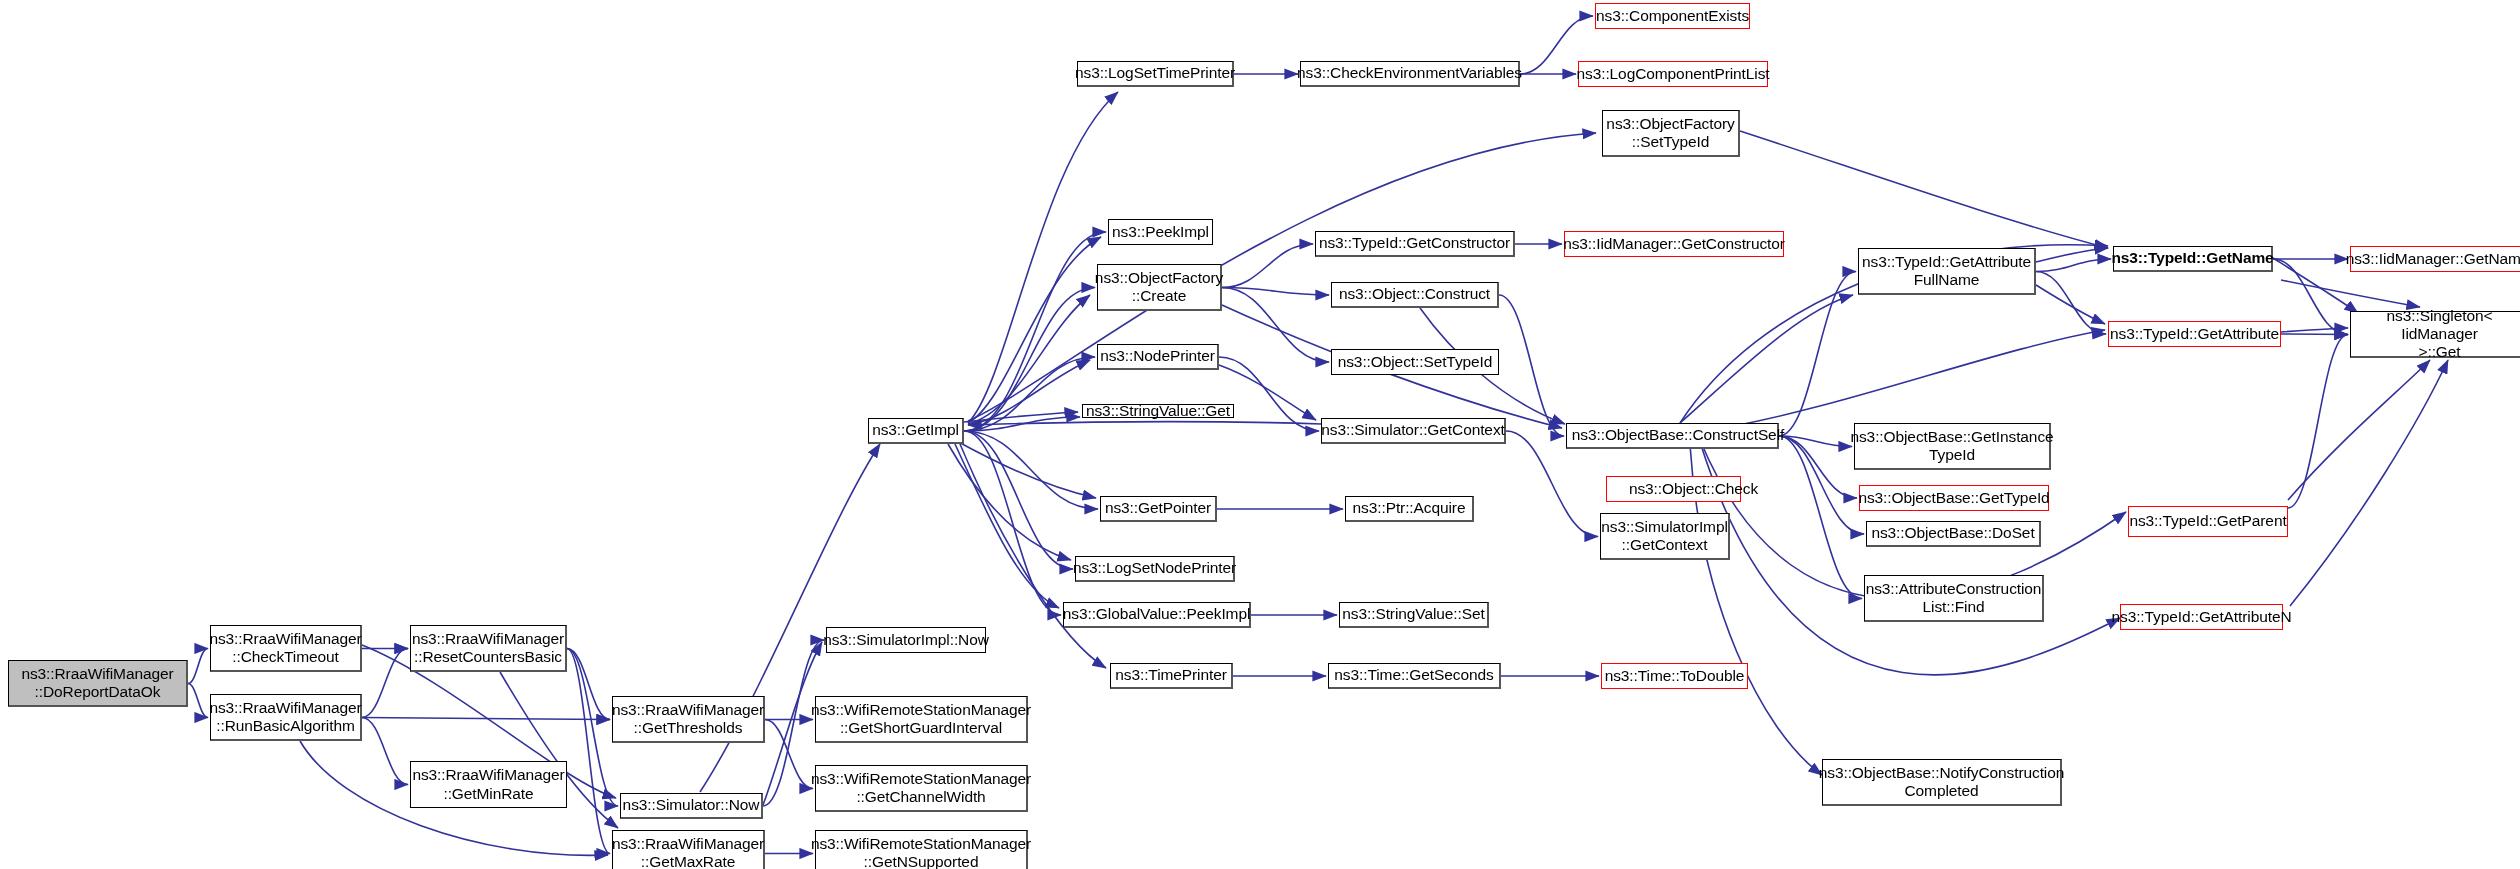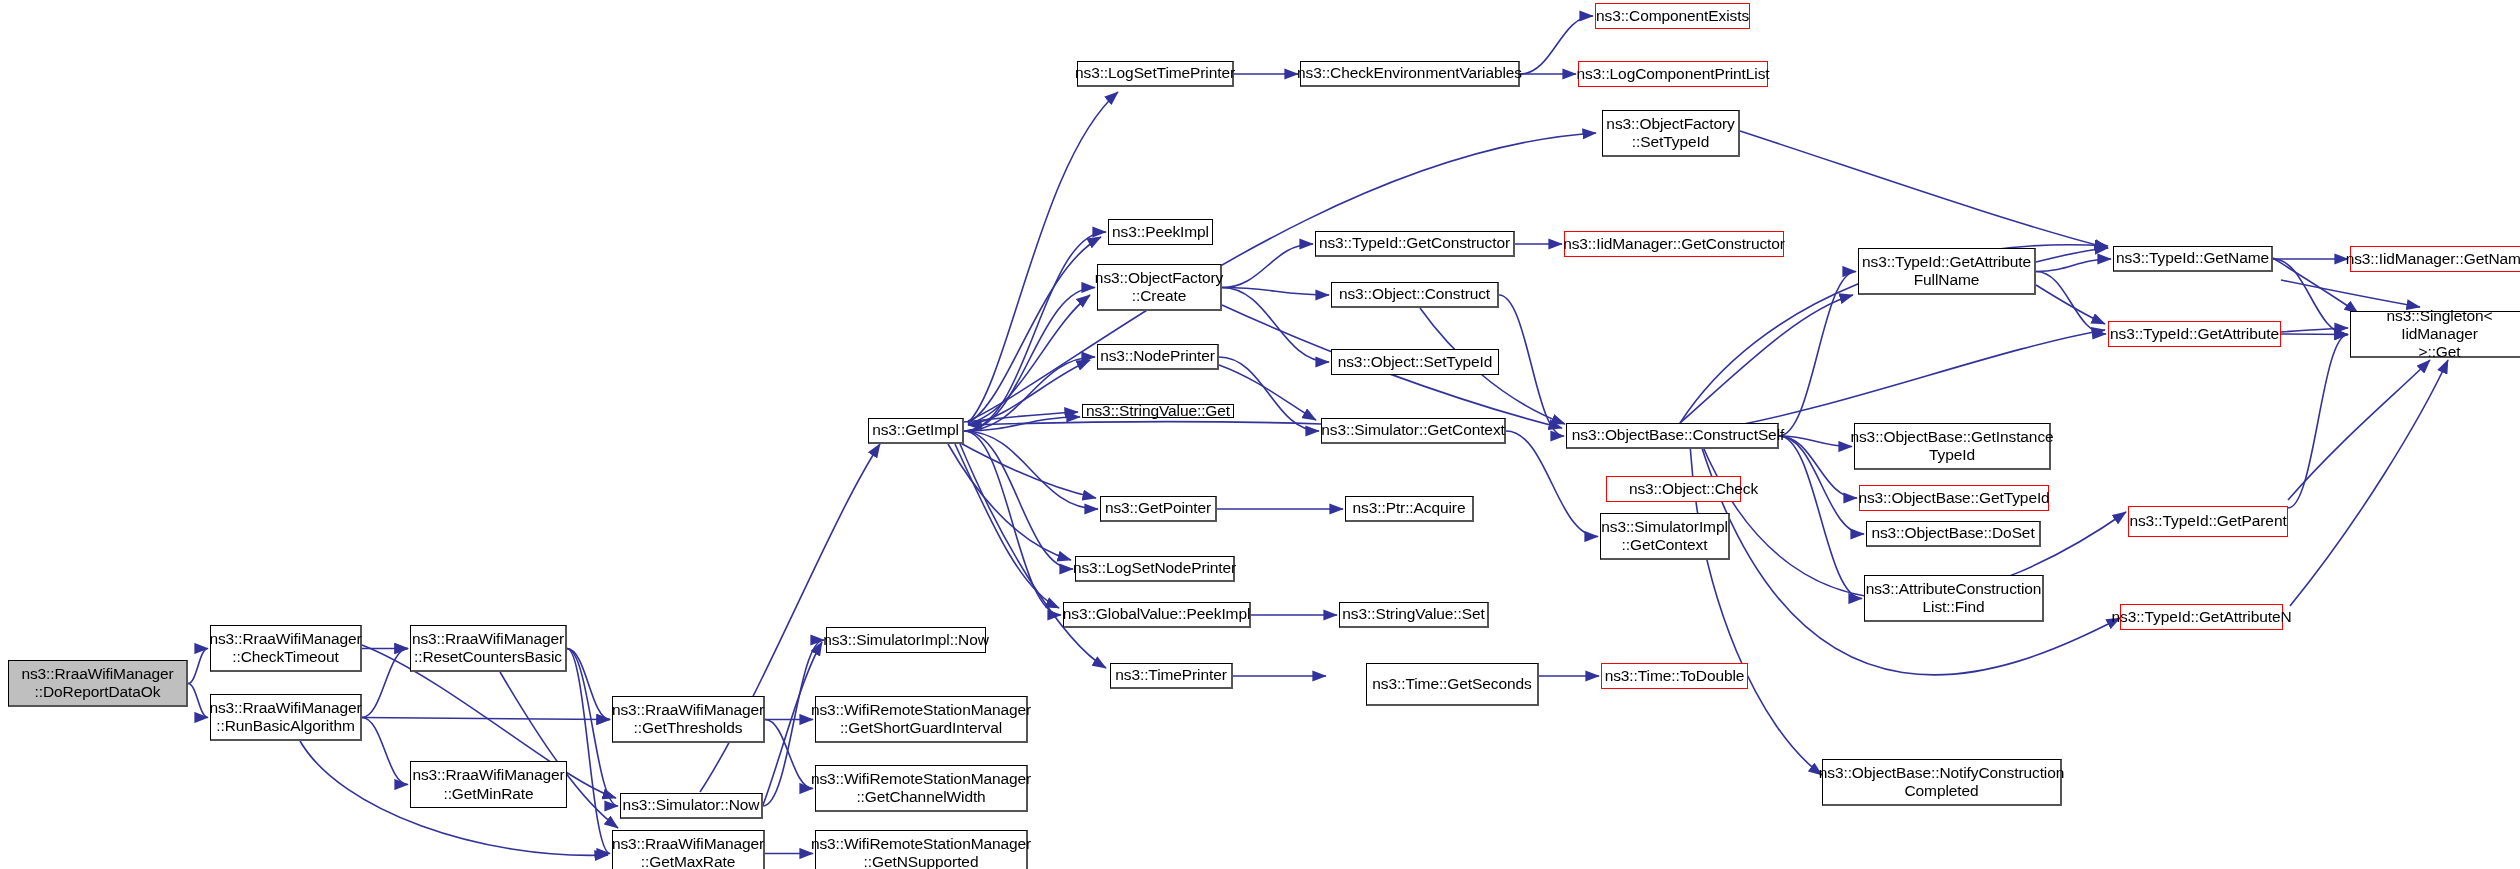--- a/index.html
+++ b/index.html
@@ -188,38 +188,38 @@
       <div class="node shadow" style="left: 1100px; top: 496px; width: 117px; height: 26px;"><span class="lbl">ns3::GetPointer</span></div>
       <div class="node shadow" style="left: 1075px; top: 556px; width: 160px; height: 26px;"><span class="lbl">ns3::LogSetNodePrinter</span></div>
       <div class="node shadow" style="left: 1063px; top: 602px; width: 188px; height: 26px;"><span class="lbl">ns3::GlobalValue::PeekImpl</span></div>
       <div class="node shadow" style="left: 1110px; top: 663px; width: 123px; height: 26px;"><span class="lbl">ns3::TimePrinter</span></div>
       <div class="node shadow" style="left: 1315px; top: 231px; width: 200px; height: 26px;"><span class="lbl">ns3::TypeId::GetConstructor</span></div>
       <div class="node shadow" style="left: 1331px; top: 282px; width: 168px; height: 26px;"><span class="lbl">ns3::Object::Construct</span></div>
       <div class="node " style="left: 1331px; top: 349px; width: 168px; height: 26px;"><span class="lbl">ns3::Object::SetTypeId</span></div>
       <div class="node shadow" style="left: 1321px; top: 418px; width: 185px; height: 26px;"><span class="lbl">ns3::Simulator::GetContext</span></div>
       <div class="node shadow" style="left: 1345px; top: 496px; width: 129px; height: 26px;"><span class="lbl">ns3::Ptr::Acquire</span></div>
       <div class="node shadow" style="left: 1339px; top: 602px; width: 150px; height: 26px;"><span class="lbl">ns3::StringValue::Set</span></div>
-      <div class="node shadow" style="left: 1328px; top: 663px; width: 173px; height: 43px; margin-left: 38px;"><span class="lbl">ns3::Time::GetSeconds</span></div>
+      <div class="node shadow" style="left: 1328px; top: 663px; width: 173px; height: 26px;"><span class="lbl">ns3::Time::GetSeconds</span></div>
       <div class="node red" style="left: 1564px; top: 231px; width: 220px; height: 26px;"><span class="lbl">ns3::IidManager::GetConstructor</span></div>
       <div class="node shadow" style="left: 1566px; top: 423px; width: 213px; height: 26px; padding-left: 12px;"><span class="lbl">ns3::ObjectBase::ConstructSelf</span></div>
       <div class="node red" style="left: 1606px; top: 476px; width: 135px; height: 26px; padding-left: 40px;"><span class="lbl">ns3::Object::Check</span></div>
       <div class="node shadow" style="left: 1600px; top: 513px; width: 130px; height: 47px;"><span class="lbl">ns3::SimulatorImpl
 ::GetContext</span></div>
       <div class="node red" style="left: 1601px; top: 663px; width: 147px; height: 26px;"><span class="lbl">ns3::Time::ToDouble</span></div>
       <div class="node shadow" style="left: 1858px; top: 248px; width: 178px; height: 47px;"><span class="lbl">ns3::TypeId::GetAttribute
 FullName</span></div>
       <div class="node shadow" style="left: 1854px; top: 423px; width: 197px; height: 47px;"><span class="lbl">ns3::ObjectBase::GetInstance
 TypeId</span></div>
       <div class="node red" style="left: 1859px; top: 485px; width: 190px; height: 26px;"><span class="lbl">ns3::ObjectBase::GetTypeId</span></div>
       <div class="node shadow" style="left: 1866px; top: 521px; width: 175px; height: 26px;"><span class="lbl">ns3::ObjectBase::DoSet</span></div>
       <div class="node shadow" style="left: 1864px; top: 575px; width: 180px; height: 47px;"><span class="lbl">ns3::AttributeConstruction
 List::Find</span></div>
       <div class="node shadow" style="left: 1822px; top: 759px; width: 240px; height: 47px;"><span class="lbl">ns3::ObjectBase::NotifyConstruction
 Completed</span></div>
       <div class="node red" style="left: 2128px; top: 506px; width: 160px; height: 31px;"><span class="lbl">ns3::TypeId::GetParent</span></div>
       <div class="node red" style="left: 2120px; top: 604px; width: 163px; height: 26px;"><span class="lbl">ns3::TypeId::GetAttributeN</span></div>
-      <div class="node shadow" style="left: 2113px; top: 246px; width: 160px; height: 26px;"><span class="lbl">ns3::TypeId::GetName</span></div>
+      <div class="node shadow" style="left: 2113px; top: 246px; width: 160px; height: 26px; font-weight: bold;"><span class="lbl">ns3::TypeId::GetName</span></div>
       <div class="node red" style="left: 2108px; top: 321px; width: 173px; height: 26px;"><span class="lbl">ns3::TypeId::GetAttribute</span></div>
       <div class="node red" style="left: 2350px; top: 246px; width: 175px; height: 26px;"><span class="lbl">ns3::IidManager::GetName</span></div>
       <div class="node shadow" style="left: 2350px; top: 311px; width: 180px; height: 47px;"><span class="lbl">ns3::Singleton&lt; IidManager
 &gt;::Get</span></div>
     </div>
 </div>
 
 </body></html>

